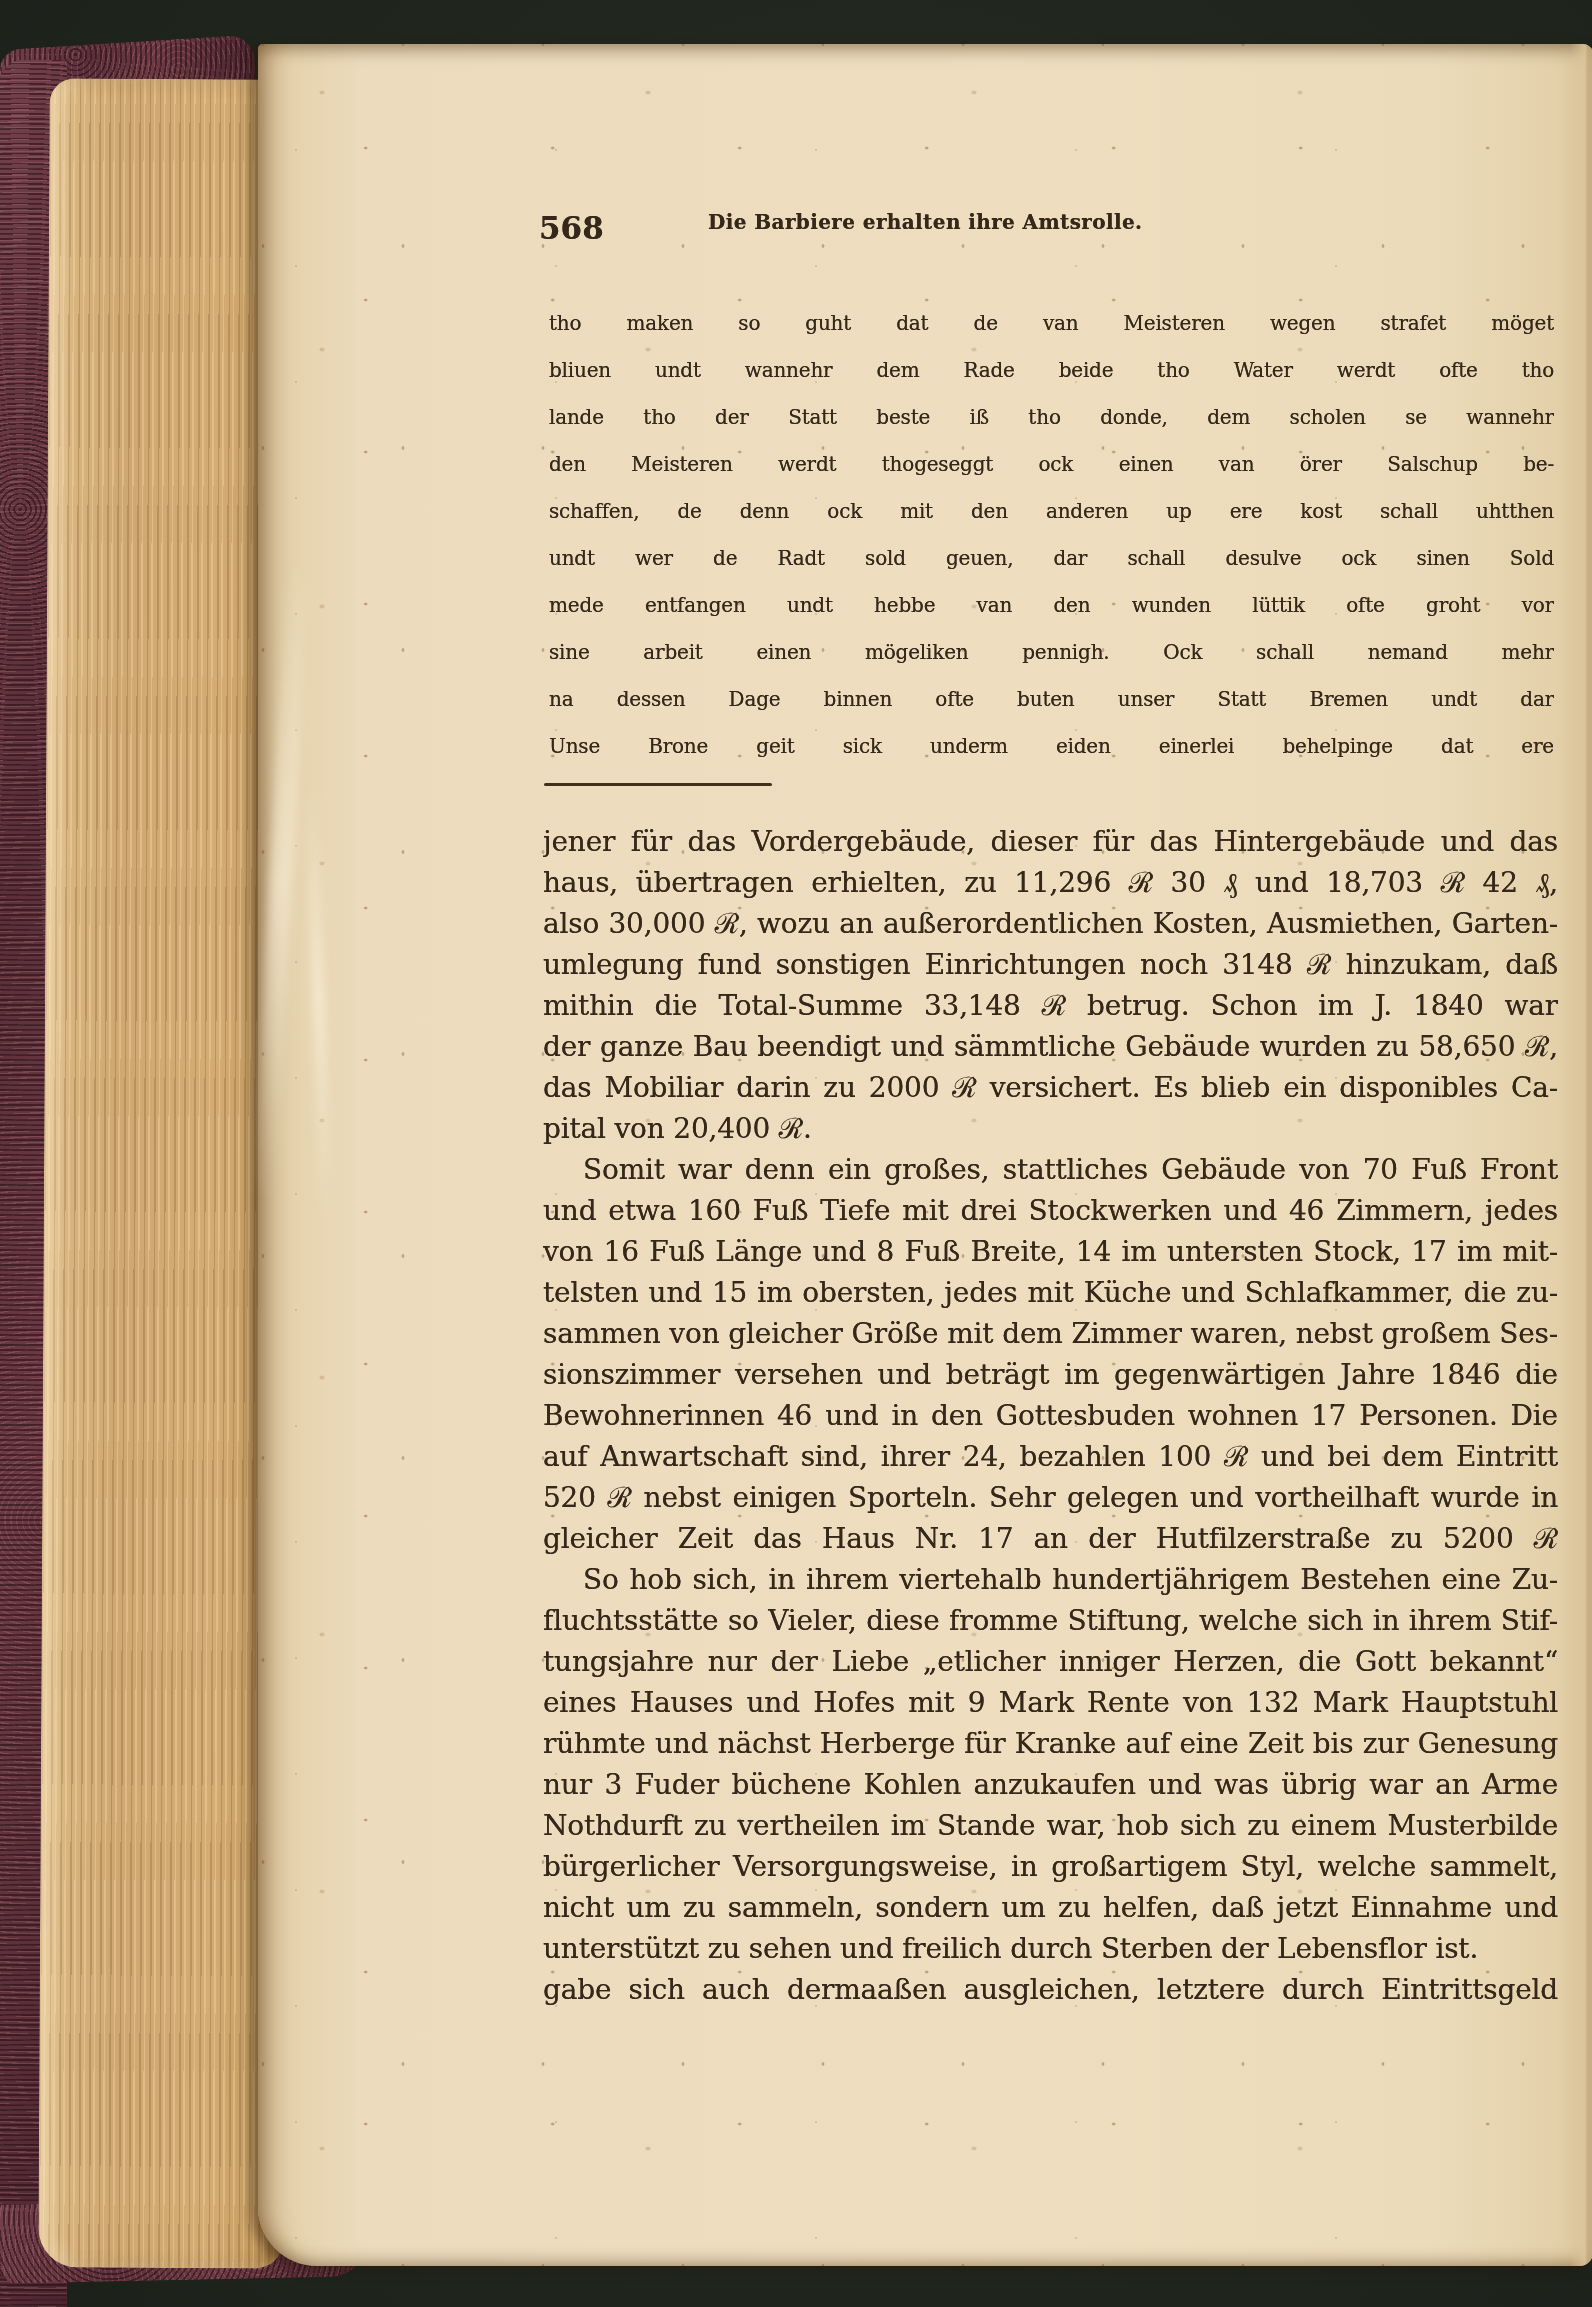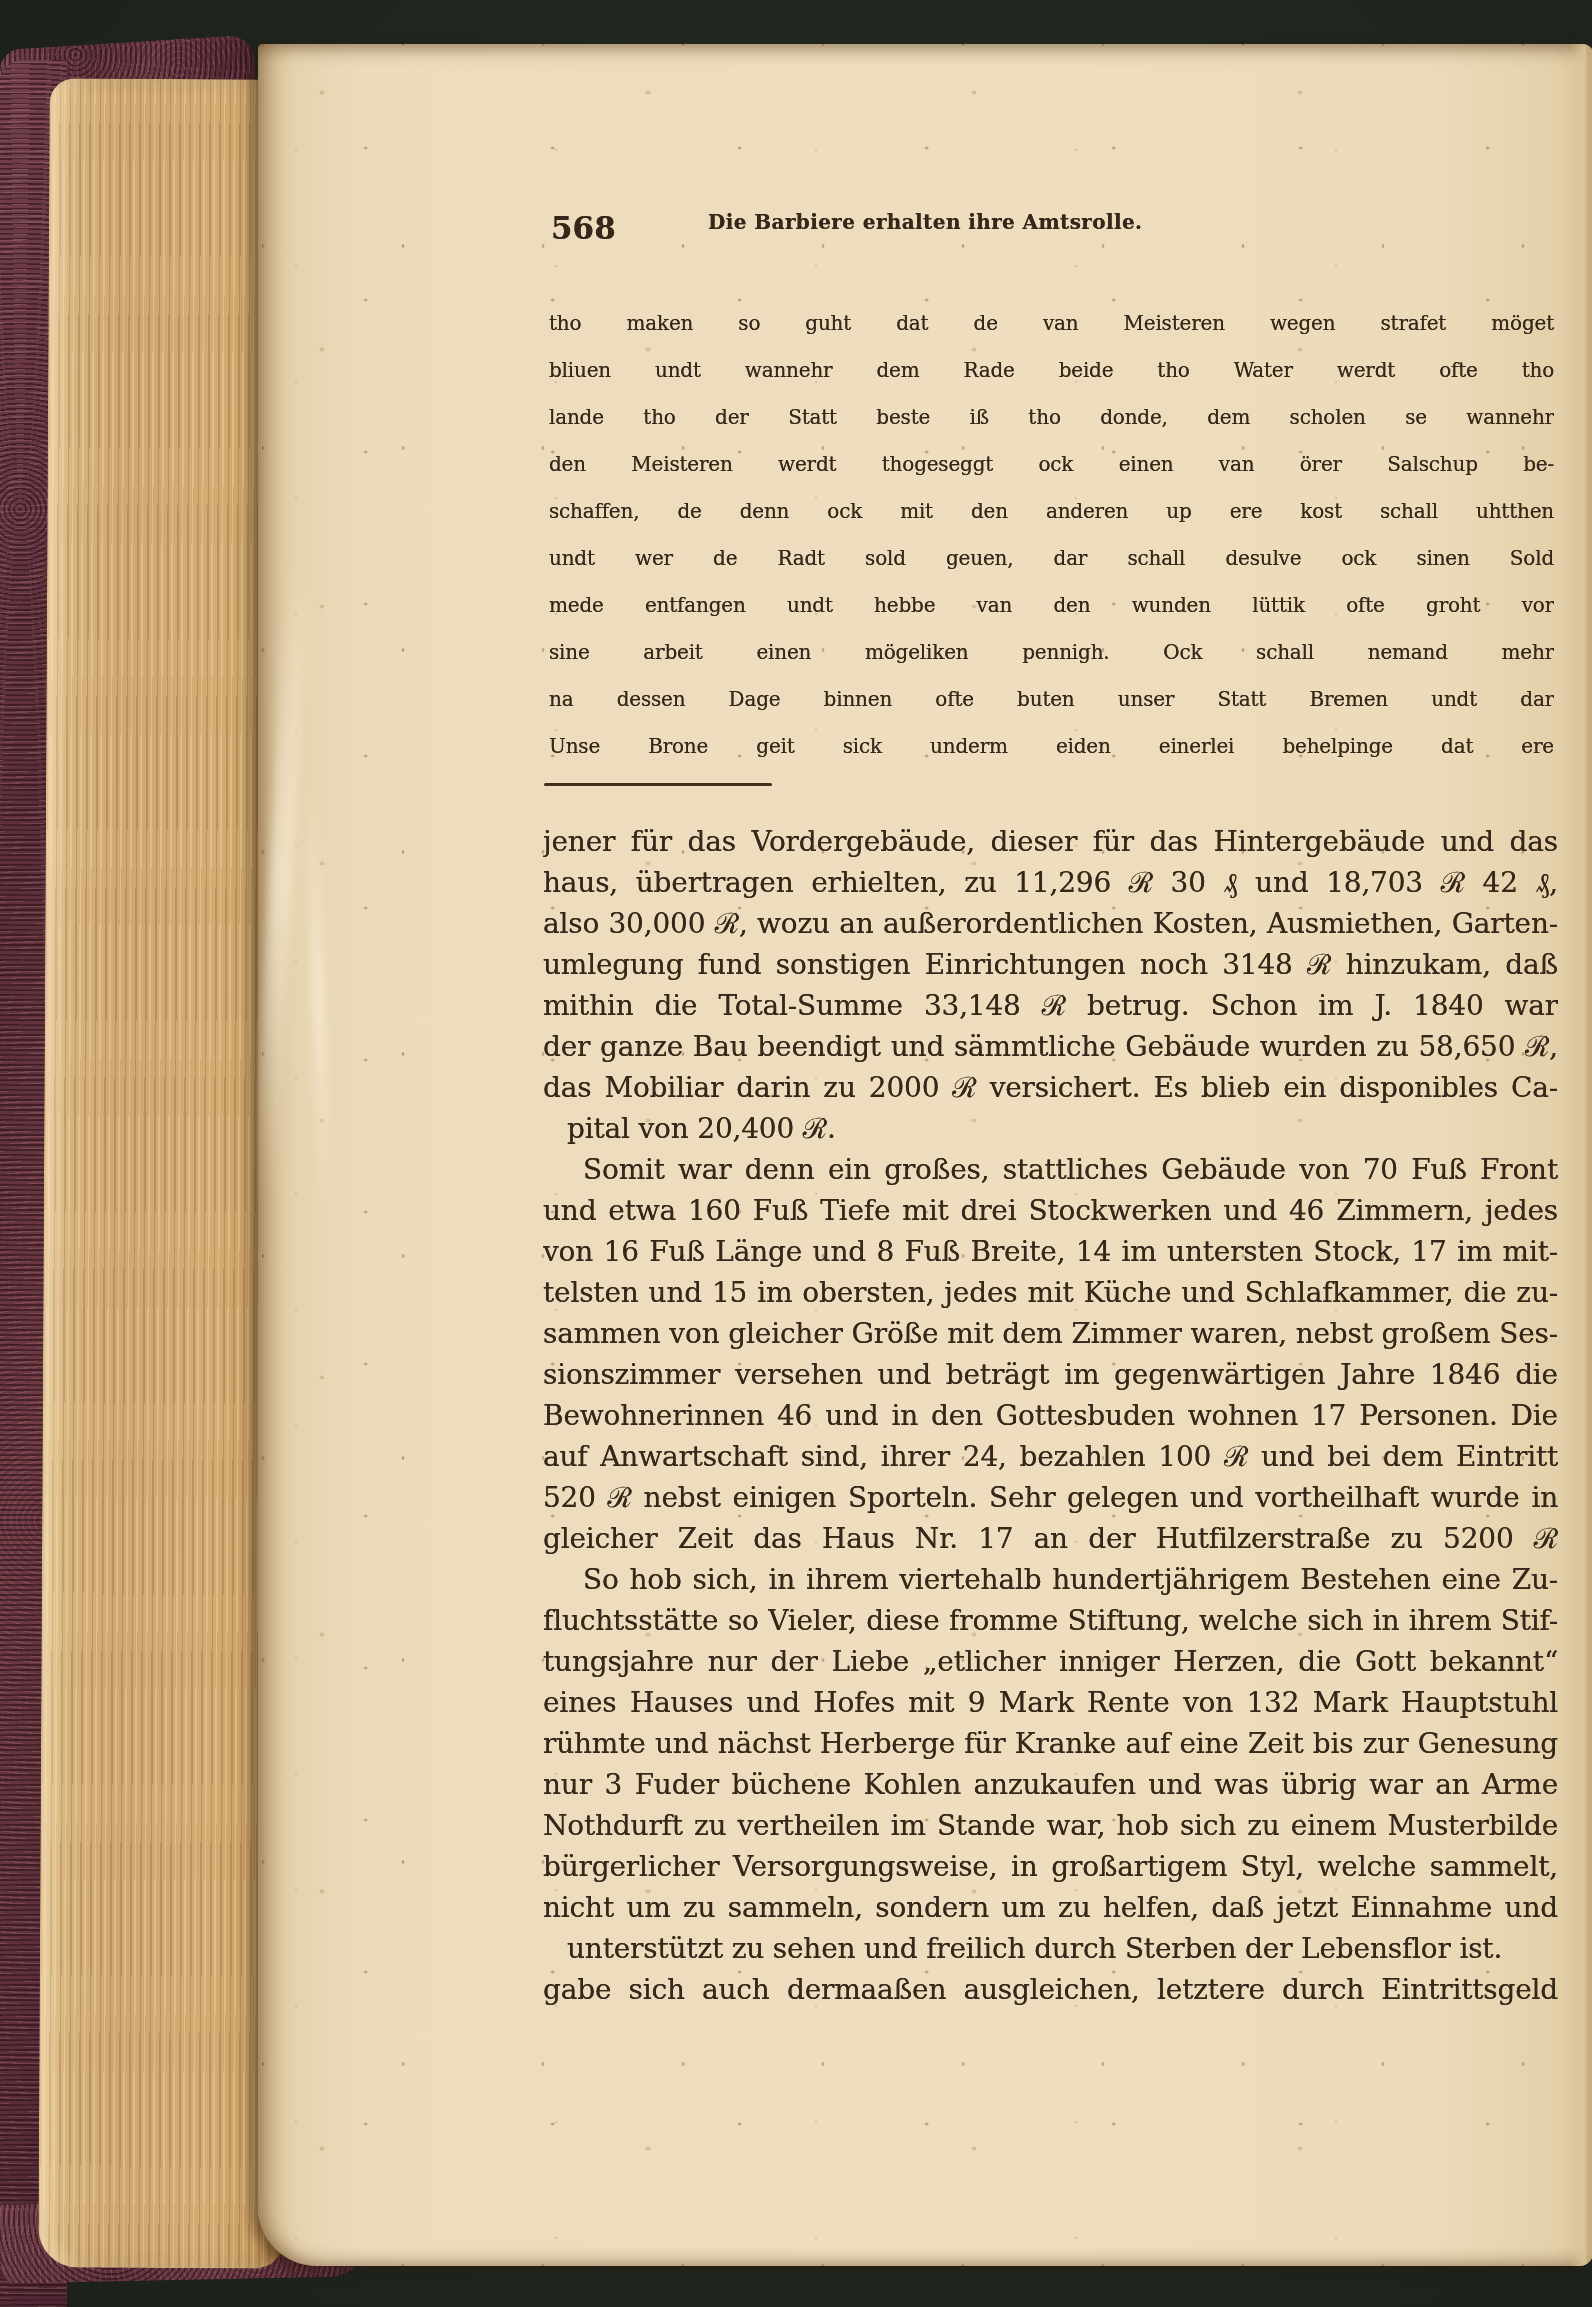--- a/index.html
+++ b/index.html
@@ -56,29 +56,29 @@
       radial-gradient(rgba(140,90,45,.22) 2px, rgba(0,0,0,0) 3px);
     background-size:187px 152px, 140px 202px, 260px 116px, 326px 257px;
     background-position:14.2px 28px, 75px 101px, 168px 48px, 227px 177px;
   }
   .scuff{position:absolute;pointer-events:none;filter:blur(4.2px);
     background:linear-gradient(to bottom, rgba(255,250,235,0), rgba(255,248,230,.5), rgba(255,250,235,0));}
   .s1{left:11.7px;top:519px;width:22px;height:636px;transform:rotate(3deg);}
   .s2{left:54px;top:737px;width:13.4px;height:435px;transform:rotate(-2deg);}
   
   .ink{color:#35281a;text-shadow:0 0 0.5px rgba(53,40,26,.85);}
-  .pagenum{position:absolute;left:293px;top:166px;font-size:31px;font-weight:bold;}
+  .pagenum{position:absolute;left:281px;top:166px;font-size:31px;font-weight:bold;}
   .runhead{position:absolute;left:450px;top:166px;font-size:20px;font-weight:bold;letter-spacing:0.4px;}
   .body-block{position:absolute;left:291px;top:256px;width:1005px;font-size:20px;}
   .body-block .ln{height:47px;line-height:47px;}
   .fnrule{position:absolute;left:286px;top:739px;width:228px;height:2.5px;background:#42301e;border-radius:1.7px;}
   .fn-block{position:absolute;left:285px;top:777px;width:1015px;font-size:28px;}
   .fn-block .ln{height:41px;line-height:41px;}
   .ln{white-space:normal;overflow:hidden;text-align:justify;text-align-last:justify;letter-spacing:-0.2px;}
-  .ln.last{text-align-last:left;margin-left:24px;}
+  .ln.last{text-align-last:left;}
   .ln.ind{text-indent:40px;}
 </style>
 </head>
 <body>
 
 <div id="scan">
   <div class="cover cover-top"></div>
   <div class="cover cover-left"></div>
   <div class="cover cover-bottom"></div>
   <div class="fore-edge"></div>

